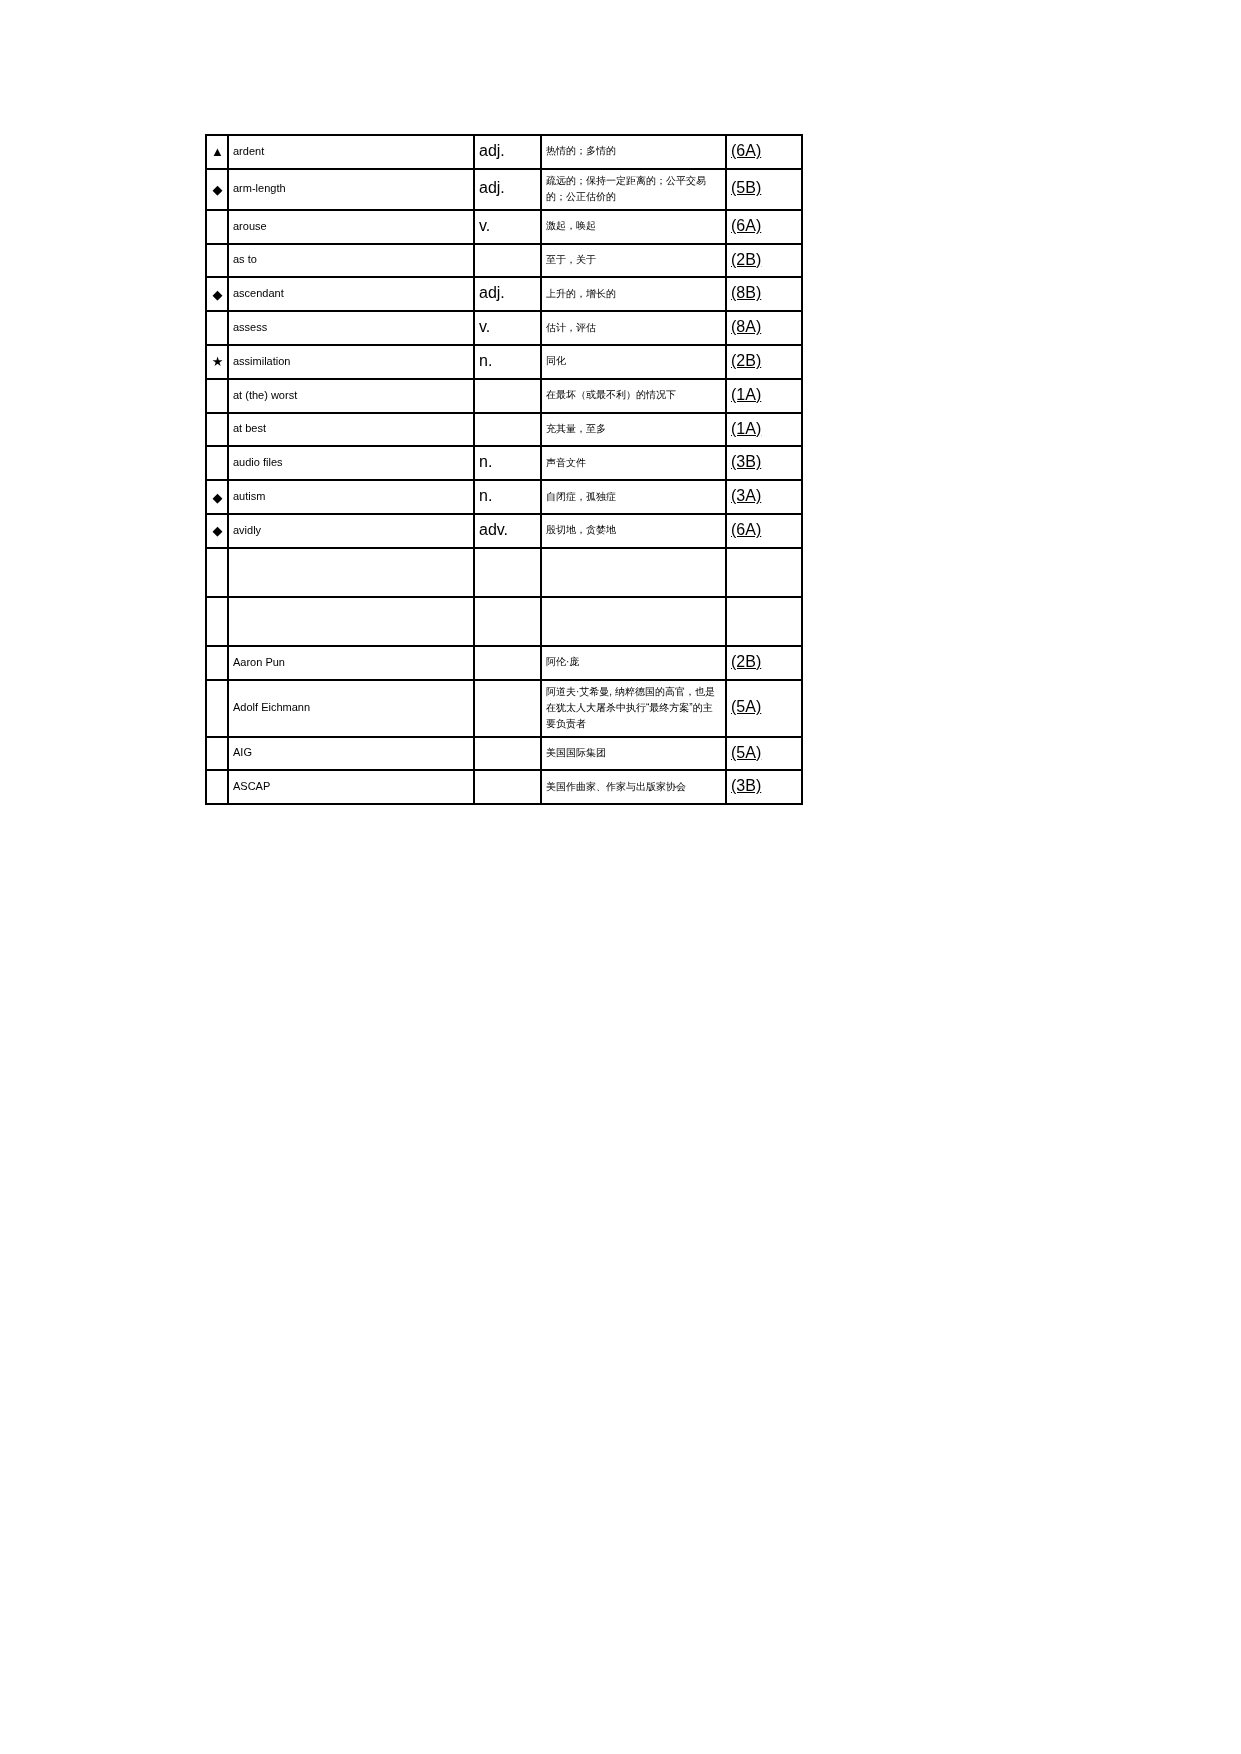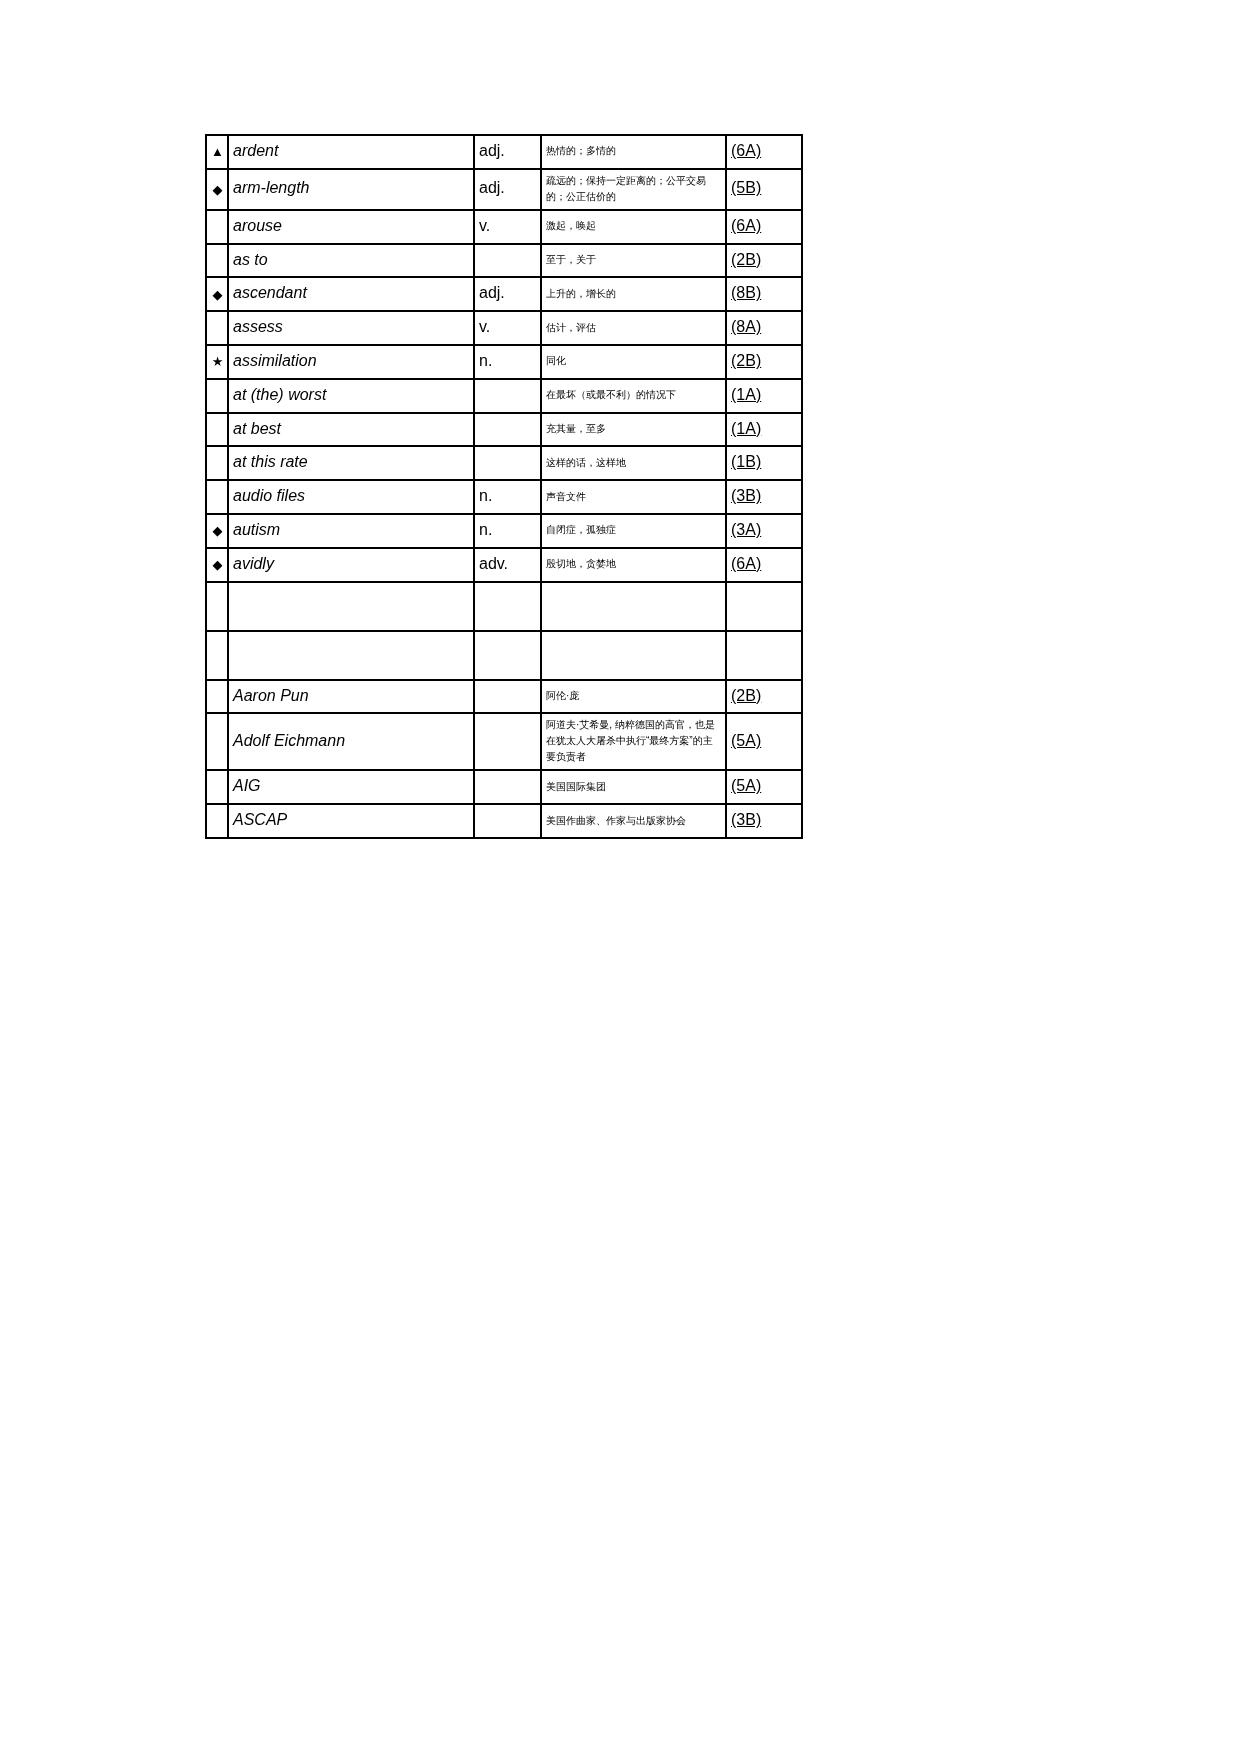--- a/index.html
+++ b/index.html
@@ -41,21 +41,21 @@
   col.c-pos  { width: 67px; }
   col.c-def  { width: 185px; }
   col.c-ref  { width: 76px; }
 
   td.mark {
     text-align: center;
     padding: 0 0 0 1px;
     font-size: 13px;
     line-height: 1;
   }
-  td.word   { font-size: 16px; font-style: italic; }
+  td.word   { font-size: 11px; }
   td.pos    { font-size: 16px; margin-left: 28px; }
   td.def    { font-size: 10px; line-height: 1.6; }
   td.ref    { font-size: 16px; white-space: nowrap; text-decoration: underline; }
   tr.empty td { height: 40px; }
   .mark span { display: inline-block; }
 </style>
 </head>
 <body>
 
 <div class="page">
@@ -126,27 +126,20 @@
       </tr>
       <tr>
         <td class="mark"><span></span></td>
         <td class="word">at best</td>
         <td class="pos"></td>
         <td class="def">充其量，至多</td>
         <td class="ref">(1A)</td>
       </tr>
       <tr>
         <td class="mark"><span></span></td>
-        <td class="word">at this rate</td>
-        <td class="pos"></td>
-        <td class="def">这样的话，这样地</td>
-        <td class="ref">(1B)</td>
-      </tr>
-      <tr>
-        <td class="mark"><span></span></td>
         <td class="word">audio files</td>
         <td class="pos">n.</td>
         <td class="def">声音文件</td>
         <td class="ref">(3B)</td>
       </tr>
       <tr>
         <td class="mark"><span>◆</span></td>
         <td class="word">autism</td>
         <td class="pos">n.</td>
         <td class="def">自闭症，孤独症</td>

